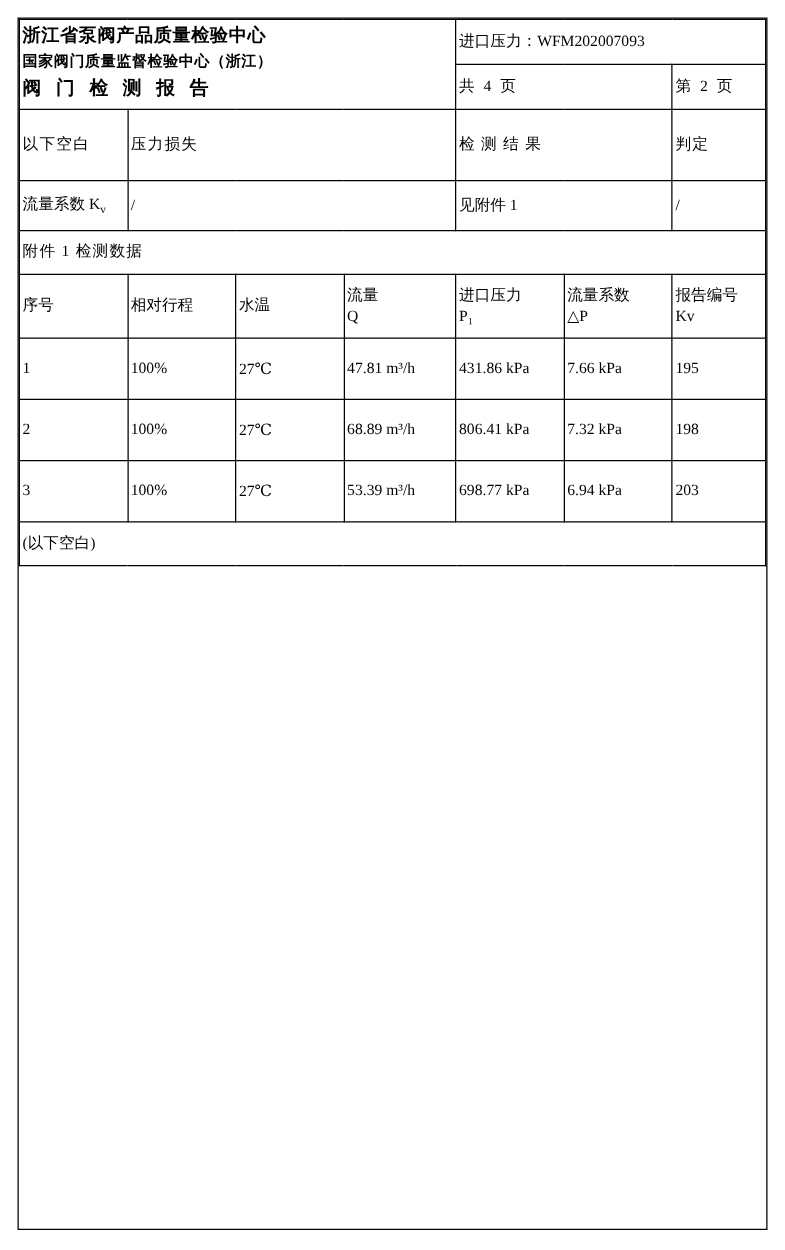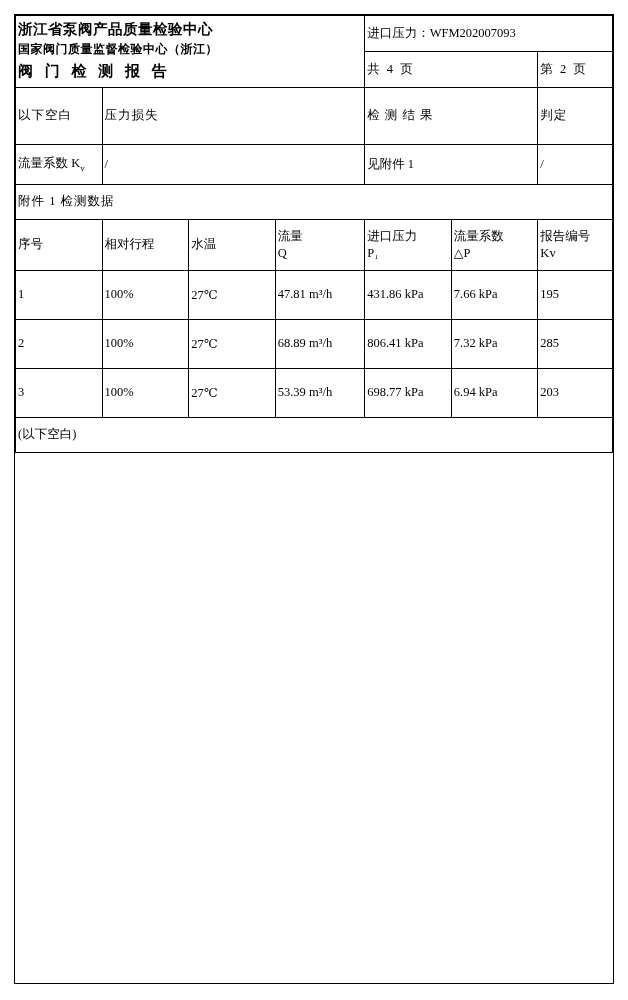--- a/index.html
+++ b/index.html
@@ -197,21 +197,21 @@
     <tr class="data-row">
       <td>2</td>
       <td>100%</td>
       <td>27℃</td>
       <td class="nowrap">
         <span>68.89</span>
         <span>m³/h</span>
       </td>
       <td>806.41 kPa</td>
       <td>7.32 kPa</td>
-      <td>285</td>
+      <td>198</td>
     </tr>
 
     <tr class="data-row">
       <td>3</td>
       <td>100%</td>
       <td>27℃</td>
       <td class="nowrap">
         <span>53.39</span>
         <span>m³/h</span>
       </td>

